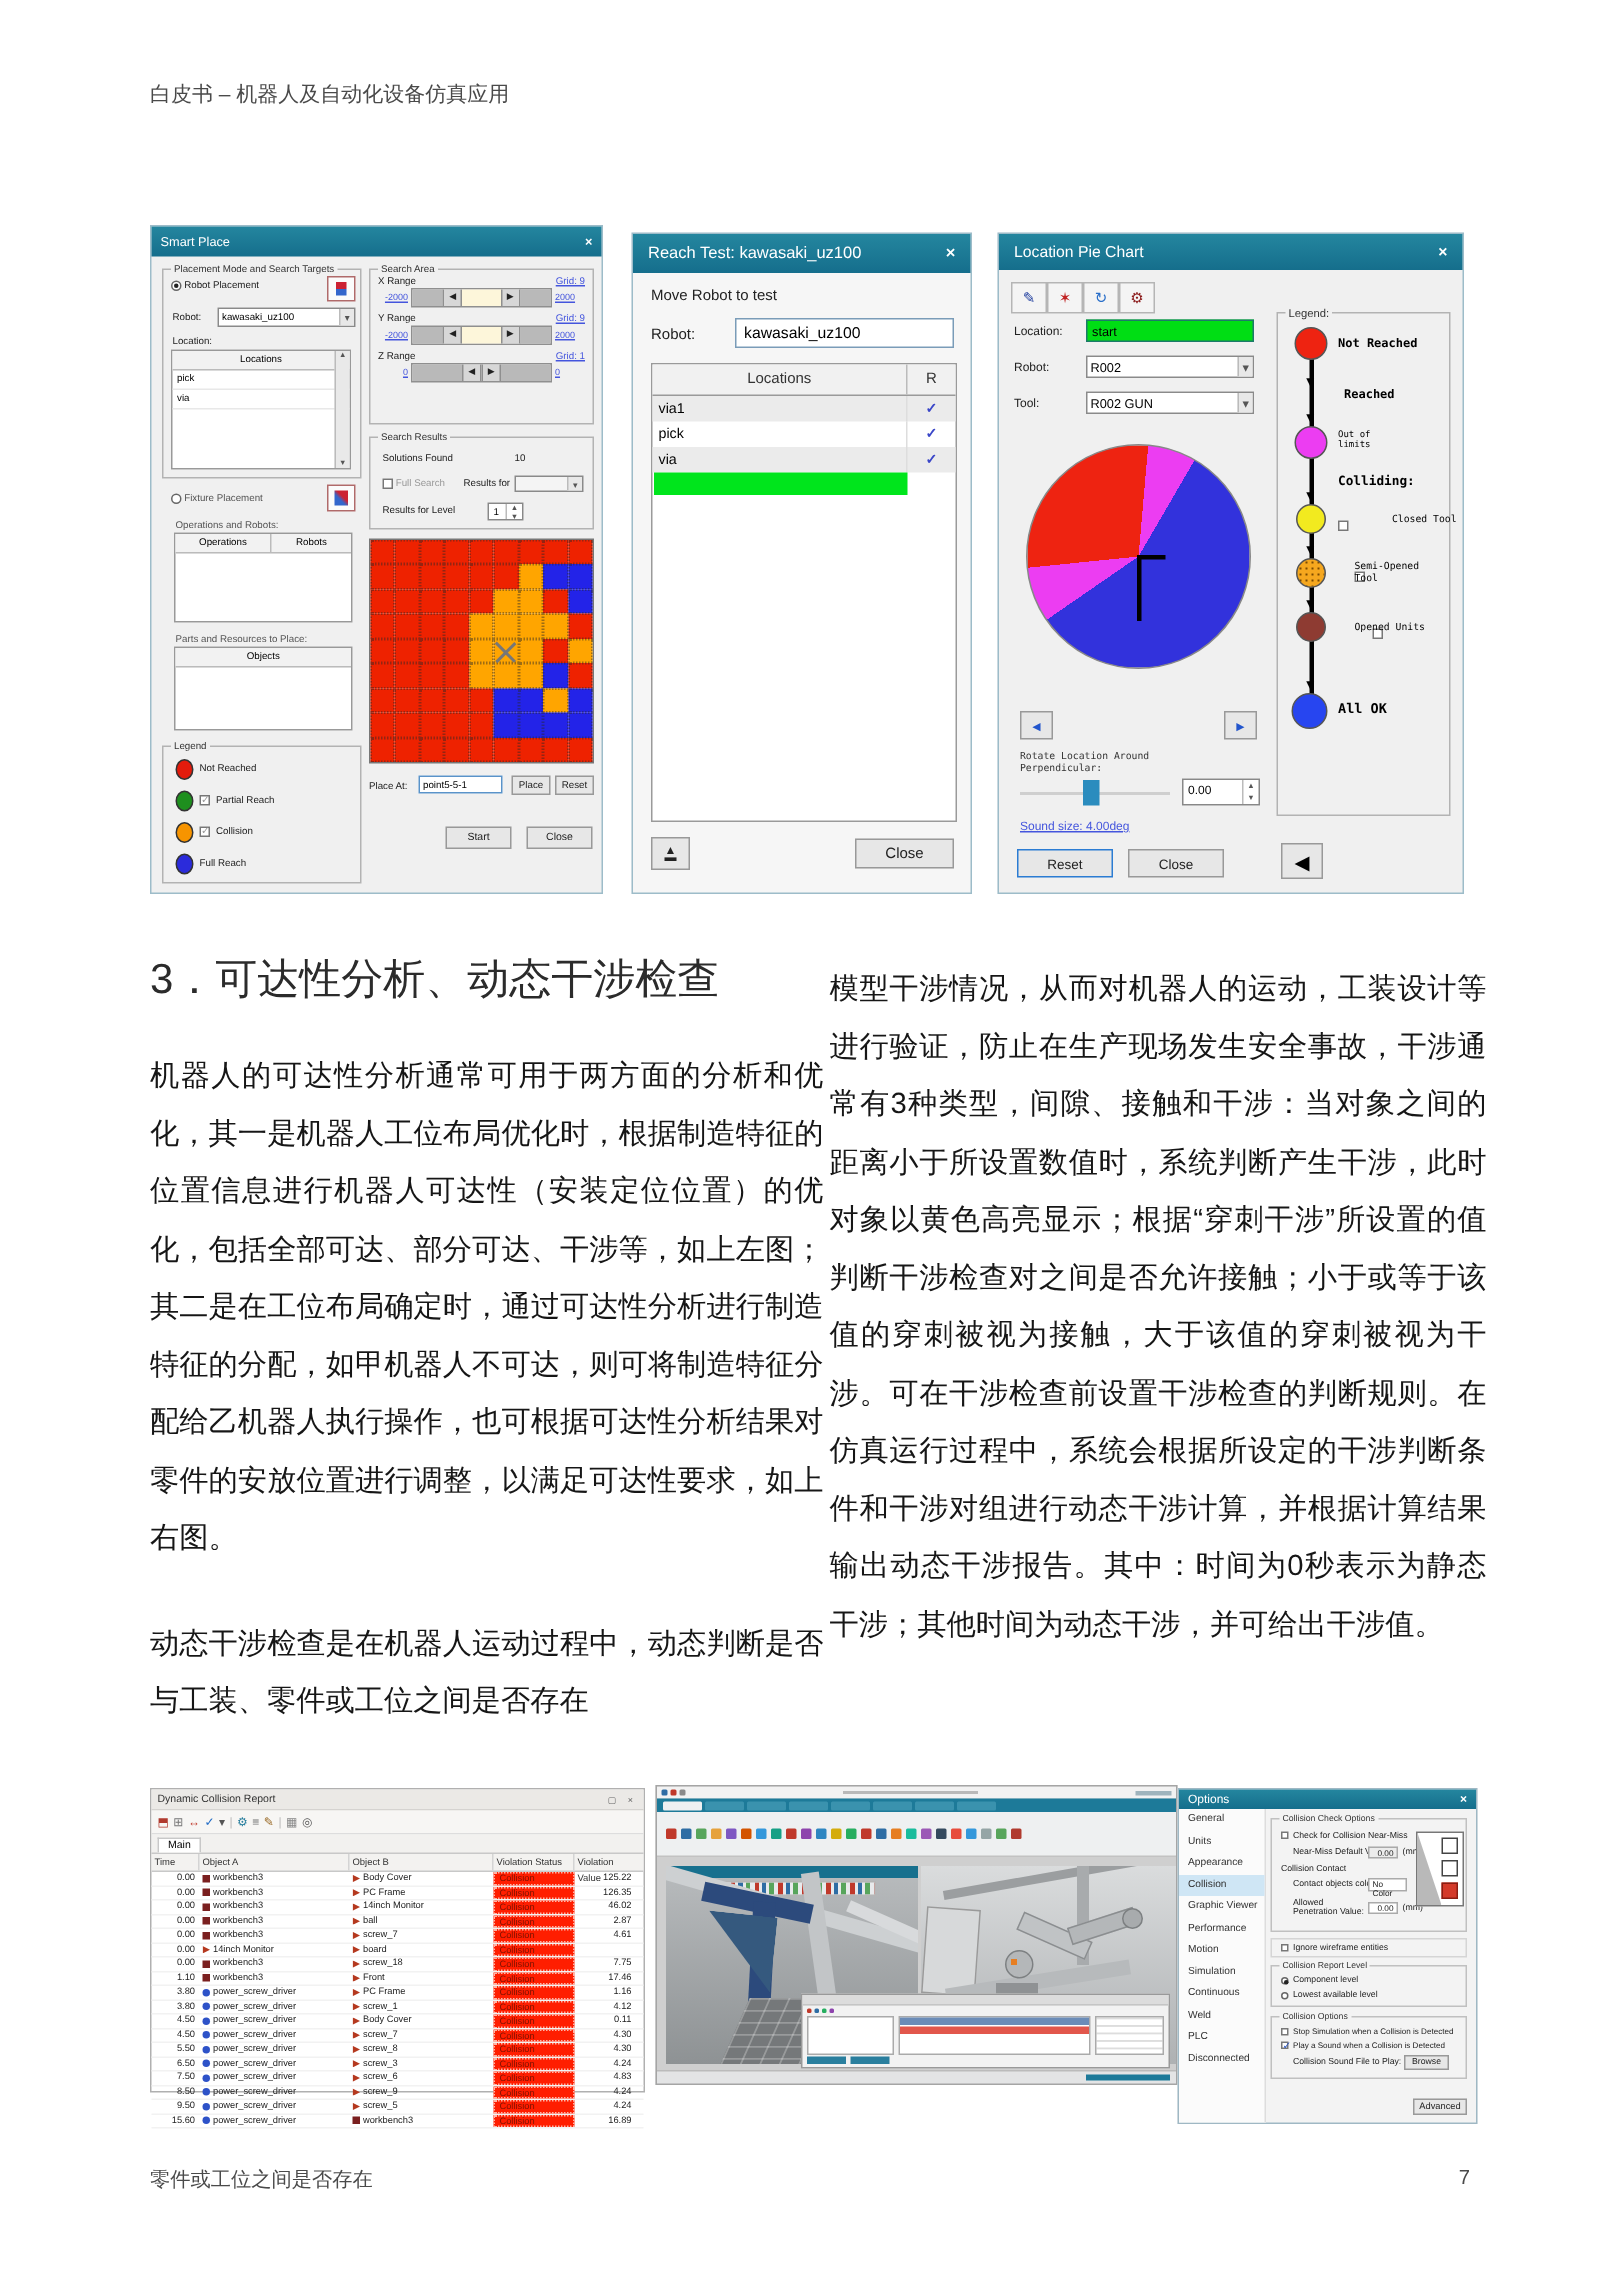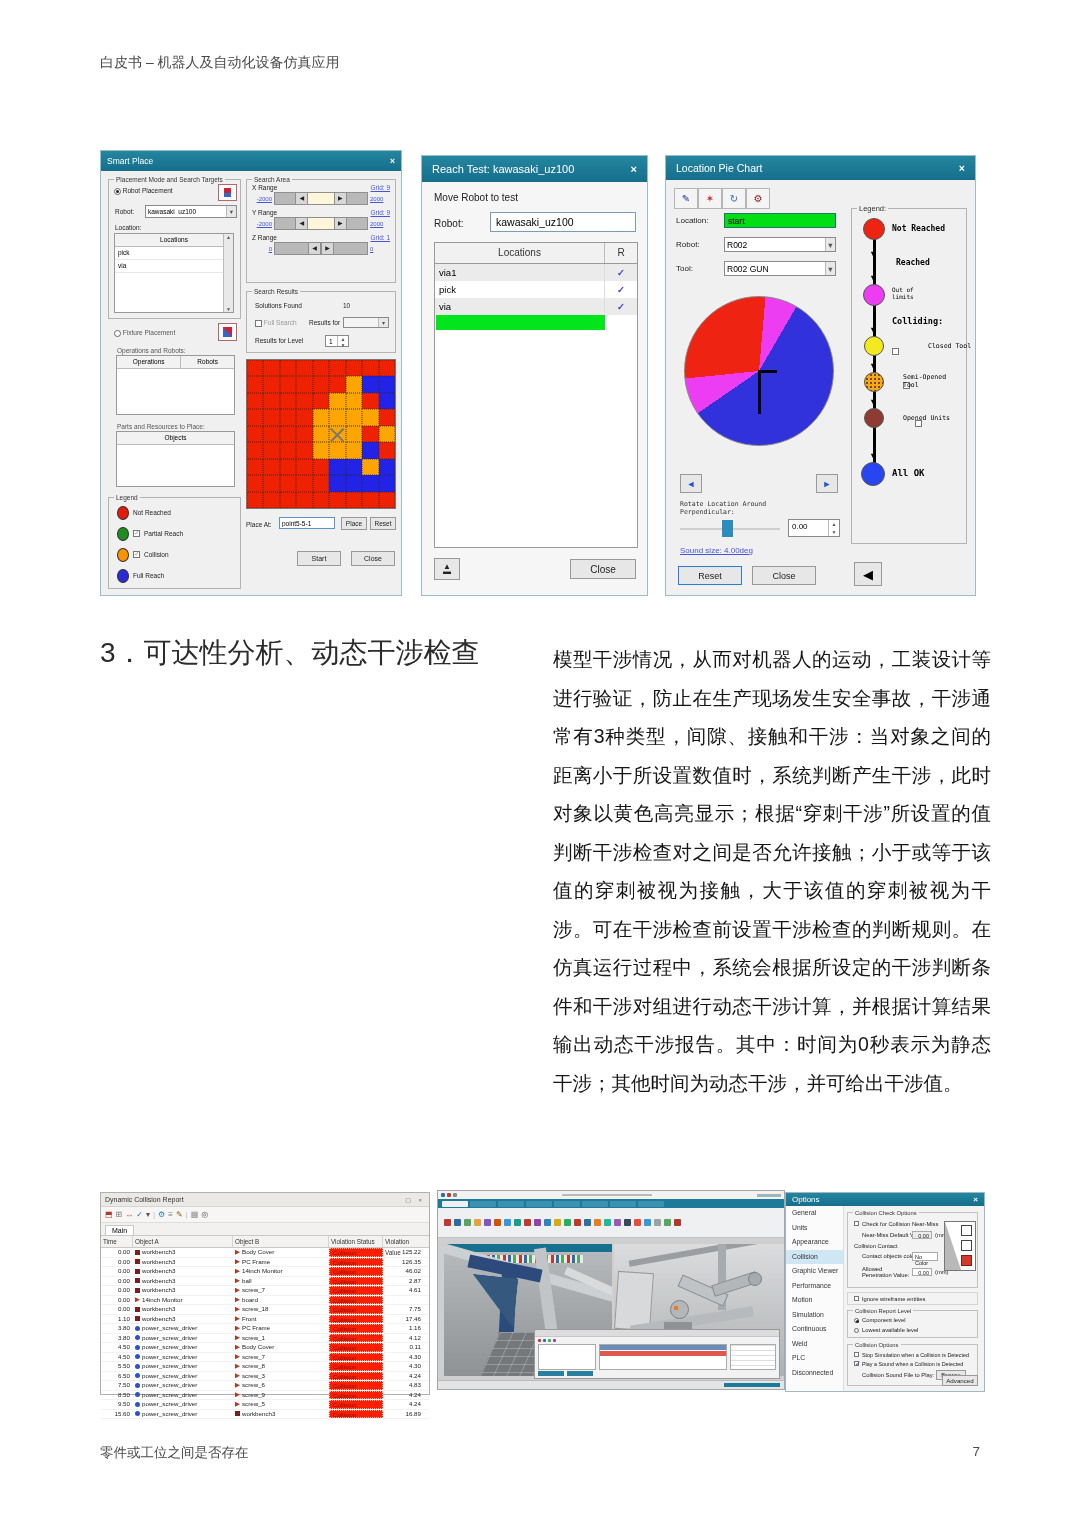--- a/index.html
+++ b/index.html
@@ -122,21 +122,21 @@
   .vp-title{height:8px;background:#17708e;}
   .vp-tools{position:absolute;left:26px;top:10px;width:112px;height:8px;background:#e8eaec;border:1px solid #b5b5b5;
     background-image:repeating-linear-gradient(90deg,#c0392b 0 3px,#e8eaec 3px 5px,#2e6da4 5px 8px,#e8eaec 8px 10px,#58a55c 10px 13px,#e8eaec 13px 16px);}
   .shape{position:absolute;}
   .sim-panel{position:absolute;left:96px;top:138px;width:246px;height:50px;background:#f2f2f2;border:1px solid #999;box-sizing:border-box;}
   .cvp-title{height:6px;background:#dcdcdc;border-bottom:1px solid #c5c5c5;}
   .cvp-tools{height:7px;display:flex;gap:2px;align-items:center;padding:0 3px;}
   .cvp-box{position:absolute;background:#fff;border:1px solid #aaa;box-sizing:border-box;}
   .sim-status{position:absolute;left:0;right:0;bottom:0;height:8px;background:#e3e4e5;border-top:1px solid #bbb;}
   
-  .op{left:785px;top:1192px;width:200px;height:200px;background:#f3f3f3;border:1px solid #9fb8c4;box-sizing:border-box;}
+  .op{left:785px;top:1192px;width:200px;height:224px;background:#f3f3f3;border:1px solid #9fb8c4;box-sizing:border-box;}
   .op .tbar{height:13px;font-size:8px;padding:0 6px;}
   .op-side{position:absolute;left:0;top:13px;bottom:0;width:57px;background:#fbfbfb;border-right:1px solid #ddd;}
   .opi{height:14.5px;line-height:14.5px;padding-left:6px;font-size:6.8px;color:#333;}
   .opi.sel{background:#cfe6f5;}
   .op-main{position:absolute;left:57px;top:13px;right:0;bottom:0;font-size:6px;color:#222;}
   .op .grp>.glab{font-size:5.8px;background:#f3f3f3;}
   .oplab{position:absolute;font-size:5.8px;color:#222;}
   .opbox{position:absolute;background:#ececec;border:1px solid #aaa;font-size:5.5px;text-align:right;padding:1px 2px;box-sizing:border-box;}
 </style>
 </head>
@@ -513,20 +513,24 @@
           <span>▼</span>
         </span>
     </div>
     <a class="abs lnk" style="left:14px;top:390px;font-size:8px;">Sound size: 4.00deg</a>
     <div class="btn" style="left:12px;top:410px;width:64px;height:19px;font-size:9px;border:1px solid #2b7cd3;">Reset</div>
     <div class="btn" style="left:86px;top:410px;width:64px;height:19px;font-size:9px;">Close</div>
     <div class="btn" style="left:188px;top:406px;width:28px;height:24px;font-size:13px;color:#000;">◀</div>
   </div>
 
   <div class="abs heading">3．可达性分析、动态干涉检查</div>
+  <div class="abs colL">
+    <p class="body-p">机器人的可达性分析通常可用于两方面的分析和优化，其一是机器人工位布局优化时，根据制造特征的位置信息进行机器人可达性（安装定位位置）的优化，包括全部可达、部分可达、干涉等，如上左图；其二是在工位布局确定时，通过可达性分析进行制造特征的分配，如甲机器人不可达，则可将制造特征分配给乙机器人执行操作，也可根据可达性分析结果对零件的安放位置进行调整，以满足可达性要求，如上右图。</p>
+    <p class="body-p" style="margin-top:32px;">动态干涉检查是在机器人运动过程中，动态判断是否与工装、零件或工位之间是否存在</p>
+  </div>
   <div class="abs colR">
     <p class="body-p">模型干涉情况，从而对机器人的运动，工装设计等进行验证，防止在生产现场发生安全事故，干涉通常有3种类型，间隙、接触和干涉：当对象之间的距离小于所设置数值时，系统判断产生干涉，此时对象以黄色高亮显示；根据“穿刺干涉”所设置的值判断干涉检查对之间是否允许接触；小于或等于该值的穿刺被视为接触，大于该值的穿刺被视为干涉。可在干涉检查前设置干涉检查的判断规则。在仿真运行过程中，系统会根据所设定的干涉判断条件和干涉对组进行动态干涉计算，并根据计算结果输出动态干涉报告。其中：时间为0秒表示为静态干涉；其他时间为动态干涉，并可给出干涉值。</p>
   </div>
 
   <div class="abs cr">
     <div class="cr-title">
       <span>Dynamic Collision Report</span>
       <span class="wbtn">▢ ×</span>
     </div>
     <div class="cr-toolbar">

